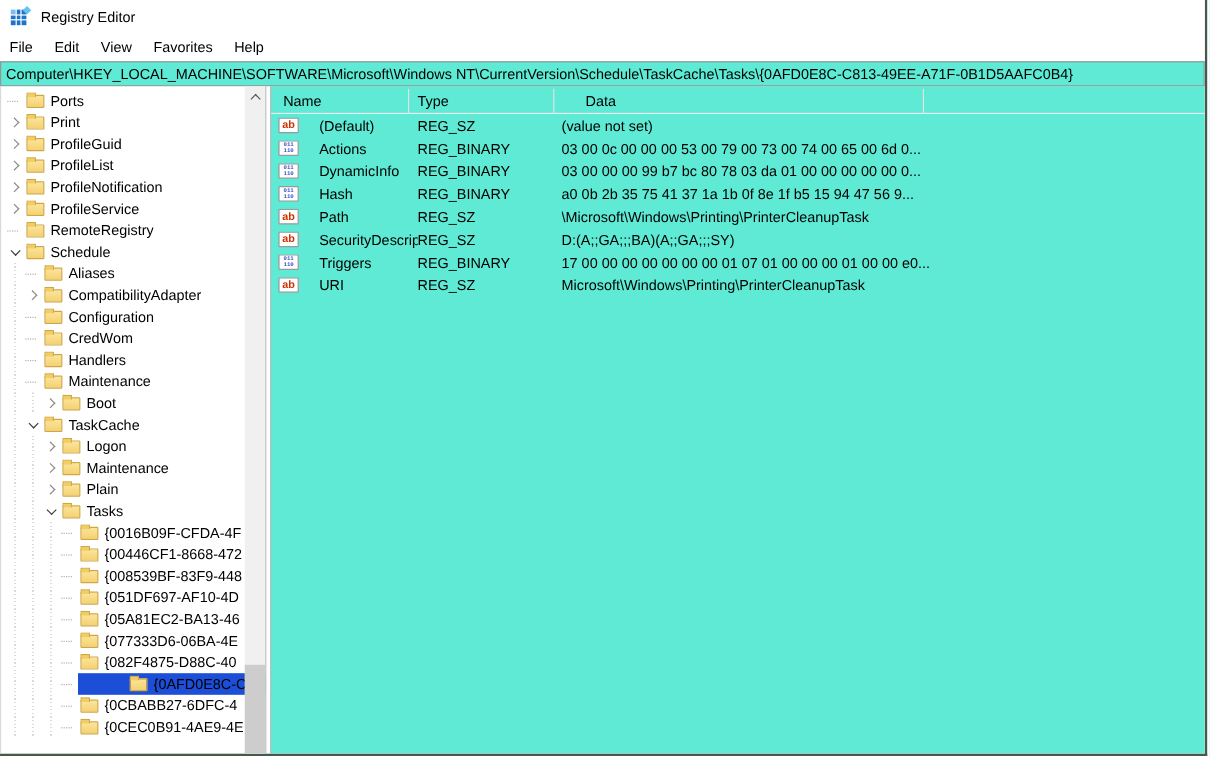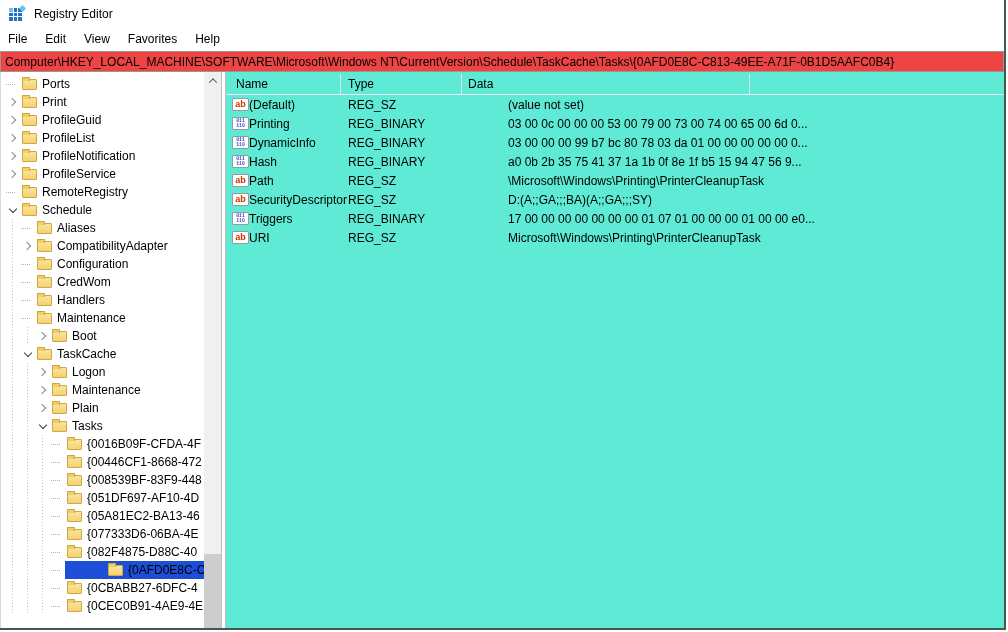--- a/index.html
+++ b/index.html
@@ -15,21 +15,21 @@
   .app-icon .grid i.lt { background:#7fbcec; }
   .app-icon .spark { position:absolute; right:0; top:0; width:5px; height:5px; background:#62c2f2; transform:rotate(45deg); }
   .title { font-size:12px; }
 
   
   .menubar { height:23px; flex:none; display:flex; align-items:center; background:#fff; padding-left:0; }
   .menu-item { padding:3px 9px 4px 9px; }
   .menu-item:first-child { padding-left:8px; }
 
   
-  .addressbar { height:21px; flex:none; border:1px solid #969696; background:#ef4444; display:flex; align-items:center; padding-left:4px; white-space:nowrap; overflow:hidden; }
+  .addressbar { height:21px; flex:none; border:1px solid #969696; background:#5eead4; display:flex; align-items:center; padding-left:4px; white-space:nowrap; overflow:hidden; }
 
   
   .main { flex:1; min-height:0; display:flex; }
   .tree-pane { width:222px; flex:none; position:relative; overflow:hidden; border-left:1px solid #d9d9d9; border-right:1px solid #bdbdbd; padding-top:3px; background:#fff; }
   .pane-gap { width:3px; flex:none; background:#fff; }
   .list-pane { flex:1; min-width:0; border-left:1px solid #bdbdbd; background:#5eead4; padding-top:2px; display:flex; flex-direction:column; }
 
   
   .trow { display:flex; align-items:center; height:18px; margin-left:4px; }
   .guide { width:15px; height:18px; flex:none; background-image:repeating-linear-gradient(to bottom,#c2c2c2 0 1px,transparent 1px 3px); background-size:1px 18px; background-repeat:no-repeat; background-position:7px 0; }
@@ -48,26 +48,26 @@
   .vscroll { position:absolute; top:0; right:0; bottom:0; width:17px; background:#f0f0f0; z-index:3; }
   .scroll-btn { height:17px; display:flex; align-items:center; justify-content:center; }
   .arrow-up { width:6px; height:6px; border-left:1px solid #565656; border-top:1px solid #565656; transform:rotate(45deg) translate(1px,1px); }
   .vthumb { position:absolute; left:0; top:482px; width:17px; height:78px; background:#cdcdcd; }
 
   
   .hdr { height:21px; flex:none; display:flex; align-items:stretch; border-bottom:1px solid #ececec; }
   .hcell { display:flex; align-items:center; border-right:1px solid #e2e2e2; }
   .hcell.c1 { width:115px; padding-left:10px; }
   .hcell.c2 { width:121px; padding-left:7px; }
-  .hcell.c3 { width:288px; padding-left:6px; }
+  .hcell.c3 { width:288px; padding-left:6px;margin-left:20px; }
   .hcell.fill { flex:1; border-right:none; }
   .lrow { height:19px; display:flex; align-items:center; }
-  .cell-name { width:122px; flex:none; display:flex; align-items:center; gap:0; padding-left:6px; overflow:hidden; white-space:nowrap; }
+  .cell-name { width:122px; flex:none; display:flex; align-items:center; gap:17px; padding-left:6px; overflow:hidden; white-space:nowrap; }
   .cell-type { width:120px; flex:none; overflow:hidden; white-space:nowrap; }
-  .cell-data { flex:1; min-width:0; overflow:hidden; white-space:nowrap;margin-left:40px; }
+  .cell-data { flex:1; min-width:0; overflow:hidden; white-space:nowrap; }
   .vicon { width:17px; height:13px; flex:none; border:1px solid #9a9a9a; background:#fff; border-radius:1px; display:flex; flex-direction:column; align-items:center; justify-content:center; }
   .vicon.ab { color:#cc3300; font-weight:bold; font-size:9px; line-height:9px; font-style:normal; }
   .vicon.bin { color:#3a4fc4; font-family:"Liberation Mono",monospace; font-size:5px; line-height:5px; font-weight:bold; letter-spacing:0; }
   .vicon.bin span { display:block; transform:scale(0.95); }
 </style>
 </head>
 <body>
 
 <div class="window">
 
@@ -451,21 +451,21 @@
           </span>
         <span class="cell-type">REG_SZ</span>
         <span class="cell-data">(value not set)</span>
       </div>
       <div class="lrow">
         <span class="cell-name">
             <span class="vicon bin">
               <span>011</span>
               <span>110</span>
             </span>
-            <span>Printing</span>
+            <span>Actions</span>
           </span>
         <span class="cell-type">REG_BINARY</span>
         <span class="cell-data">03 00 0c 00 00 00 53 00 79 00 73 00 74 00 65 00 6d 0...</span>
       </div>
       <div class="lrow">
         <span class="cell-name">
             <span class="vicon bin">
               <span>011</span>
               <span>110</span>
             </span>

